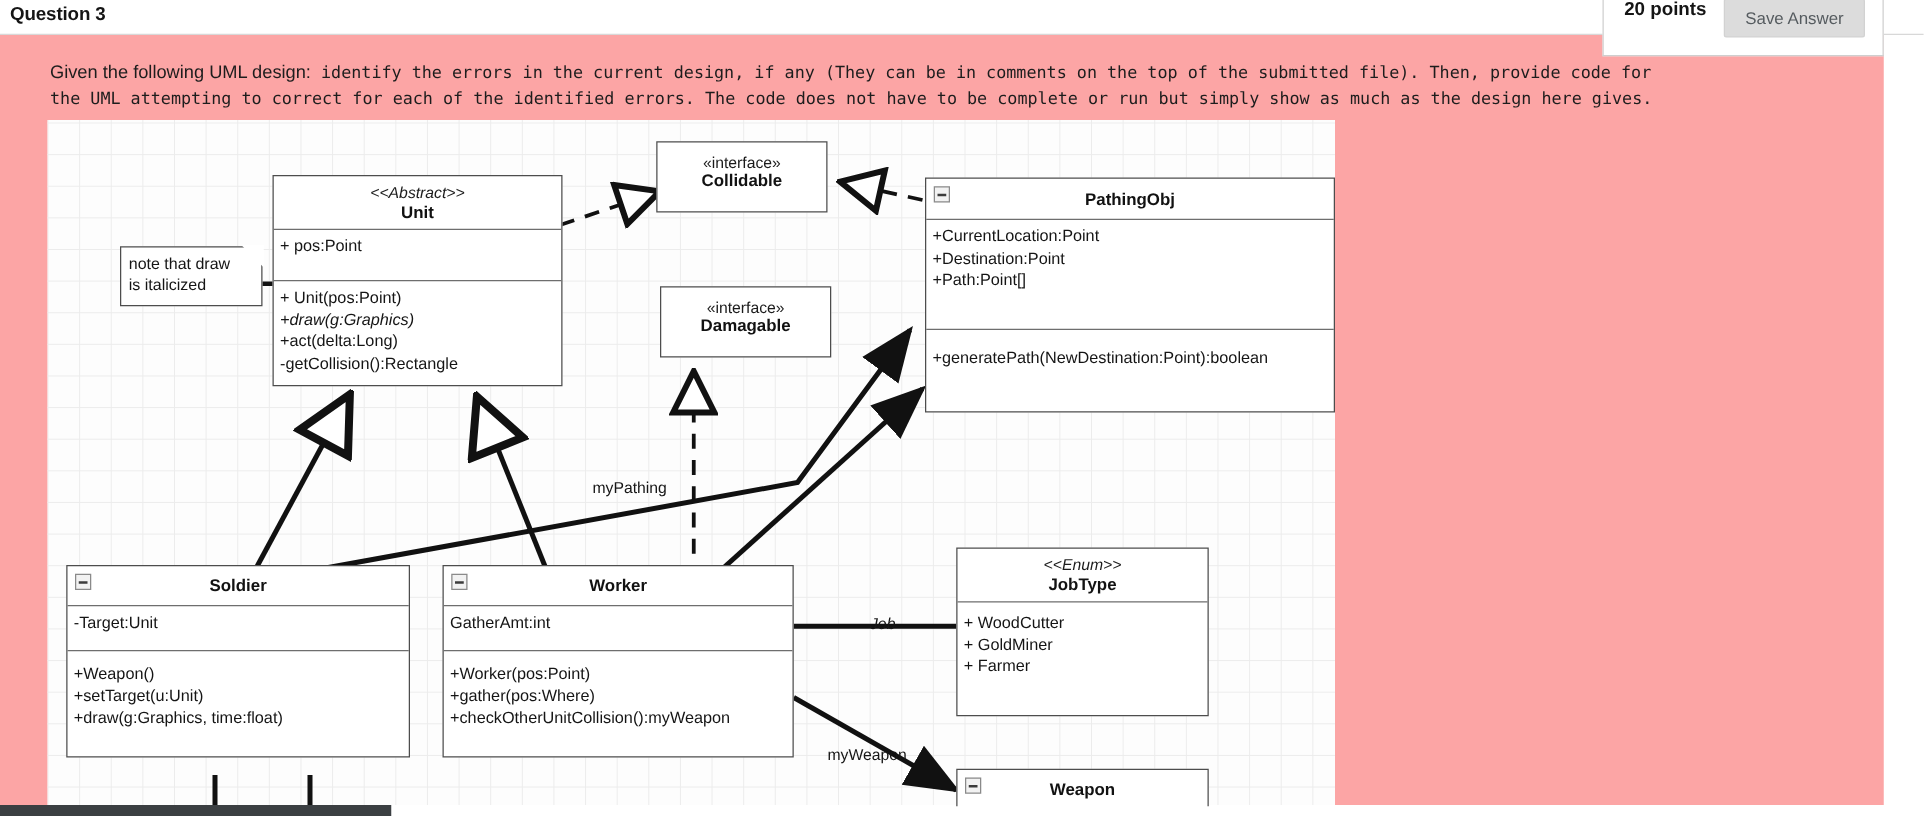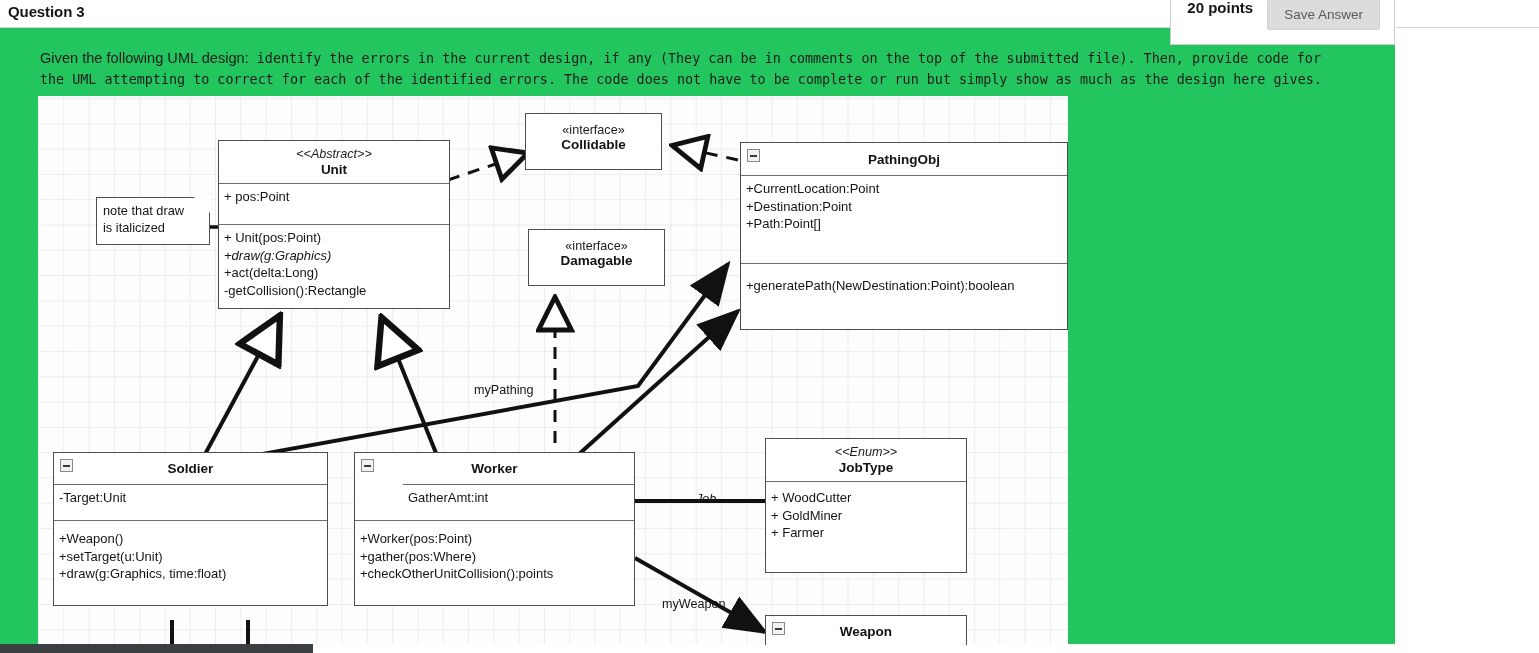--- a/index.html
+++ b/index.html
@@ -5,22 +5,22 @@
   * { box-sizing: border-box; }
   html, body {
     margin: 0; padding: 0;
     width: 1539px; height: 653px;
     background: #ffffff;
     font-family: "Liberation Sans", sans-serif;
     overflow: hidden;
   }
   #page {
     position: relative;
-    width: 1395px; height: 653px;
-    background: #22c55e;
+    width: 1507px; height: 653px;
+    background: #fca5a5;
   }
 
   
   .q-header {
     position: absolute; left: 0; top: 0;
     width: 1539px; height: 28px;
     border-bottom: 1px solid #d8d8d8;
     background: #ffffff;
   }
   .q-title {
@@ -307,27 +307,27 @@
         <div class="ln">+setTarget(u:Unit)</div>
         <div class="ln">+draw(g:Graphics, time:float)</div>
       </div>
     </div>
 
     <div class="uml" style="left:316px; top:356px; width:281px;">
       <div class="hdr" style="padding-top:8px; padding-bottom:8px;">
         <span class="collapse"></span>
         <span>Worker</span>
       </div>
-      <div class="sect" style="height:36px;margin-left:48px;">
+      <div class="sect" style="height:36px;">
         <div class="ln">GatherAmt:int</div>
       </div>
       <div class="sect" style="height:85px; padding-top:9px;">
         <div class="ln">+Worker(pos:Point)</div>
         <div class="ln">+gather(pos:Where)</div>
-        <div class="ln">+checkOtherUnitCollision():points</div>
+        <div class="ln">+checkOtherUnitCollision():myWeapon</div>
       </div>
     </div>
 
     <div class="uml" style="left:727px; top:342px; width:202px; height:135px;">
       <div class="hdr">
         <span class="stereo">&lt;&lt;Enum&gt;&gt;</span>
         <span>JobType</span>
       </div>
       <div class="sect" style="height:82px; padding-top:7px;">
         <div class="ln">+ WoodCutter</div>

